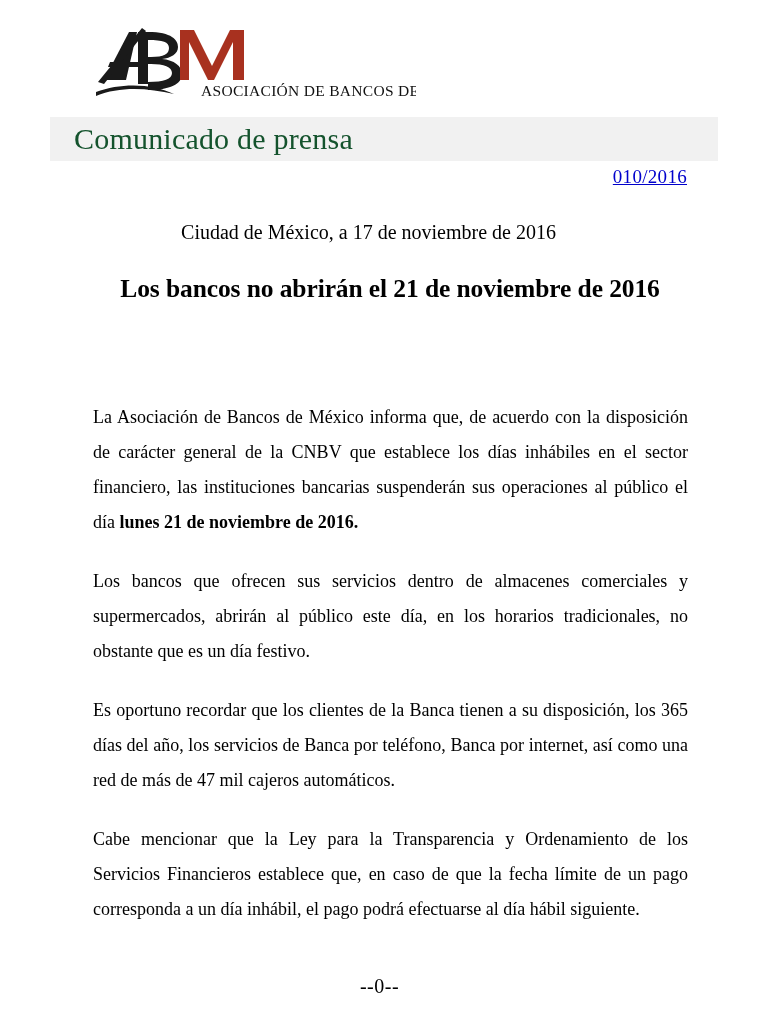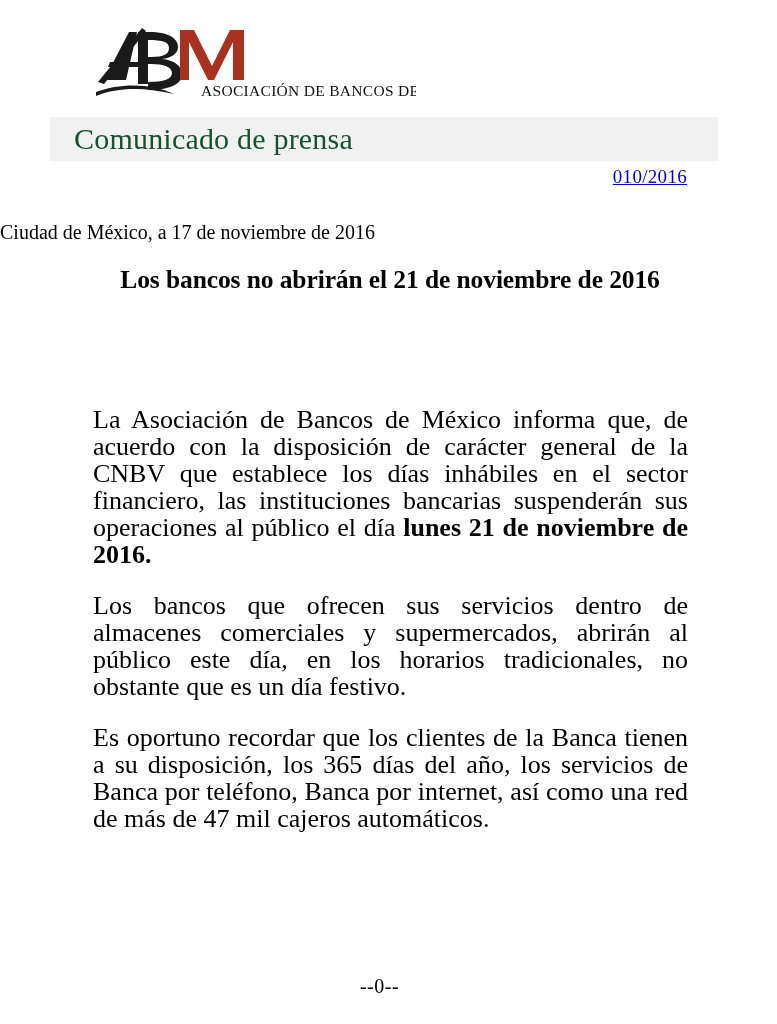--- a/index.html
+++ b/index.html
@@ -70,50 +70,50 @@
     letter-spacing: 0.3px;
     cursor: pointer;
   }
 
   
   .citydate {
     position: absolute;
     left: 0;
     right: 0;
     top: 219px;
-    text-align: left;
+    text-align: center;
     font-size: 20px;
     line-height: 26px;
     padding-right: 40px;
   }
 
   
   .headline {
     position: absolute;
     left: 100px;
-    top: 263px;
+    top: 272px;
     width: 580px;
     text-align: center;
     font-size: 25.5px;
     line-height: 34px;
     font-weight: bold;
     letter-spacing: -0.1px;
   }
 
   
   .body-copy {
     position: absolute;
     left: 93px;
     top: 392px;
     width: 595px;
   }
   .para {
-    margin: 14px 0 24px 0;
-    font-size: 26px;
-    line-height: 27px;
+    margin: 8px 0 24px 0;
+    font-size: 18px;
+    line-height: 35px;
     text-align: justify;
     text-justify: inter-word;
     hyphens: none;
   }
   .para:last-child { margin-bottom: 0; }
   .para b { font-weight: bold; }
 
   
   .footer-mark {
     position: absolute;
@@ -162,18 +162,19 @@
   <div class="headline">Los bancos no abrirán el 21 de noviembre de 2016</div>
 
   <div class="body-copy">
 
     <p class="para"><span>La Asociación de Bancos de México informa que, de acuerdo con la disposición de carácter general de la CNBV que establece los días inhábiles en el sector financiero, las instituciones bancarias suspenderán sus operaciones al público el día </span><b>lunes 21 de noviembre de 2016.</b></p>
 
     <p class="para">Los bancos que ofrecen sus servicios dentro de almacenes comerciales y supermercados, abrirán al público este día, en los horarios tradicionales, no obstante que es un día festivo.</p>
 
     <p class="para">Es oportuno recordar que los clientes de la Banca tienen a su disposición, los 365 días del año, los servicios de Banca por teléfono, Banca por internet, así como una red de más de 47 mil cajeros automáticos.</p>
 
+    <p class="para">Cabe mencionar que la Ley para la Transparencia y Ordenamiento de los Servicios Financieros establece que, en caso de que la fecha límite de un pago corresponda a un día inhábil, el pago podrá efectuarse al día hábil siguiente.</p>
 
   </div>
 
   <div class="footer-mark">--0--</div>
 
 </div>
 
 </body></html>

